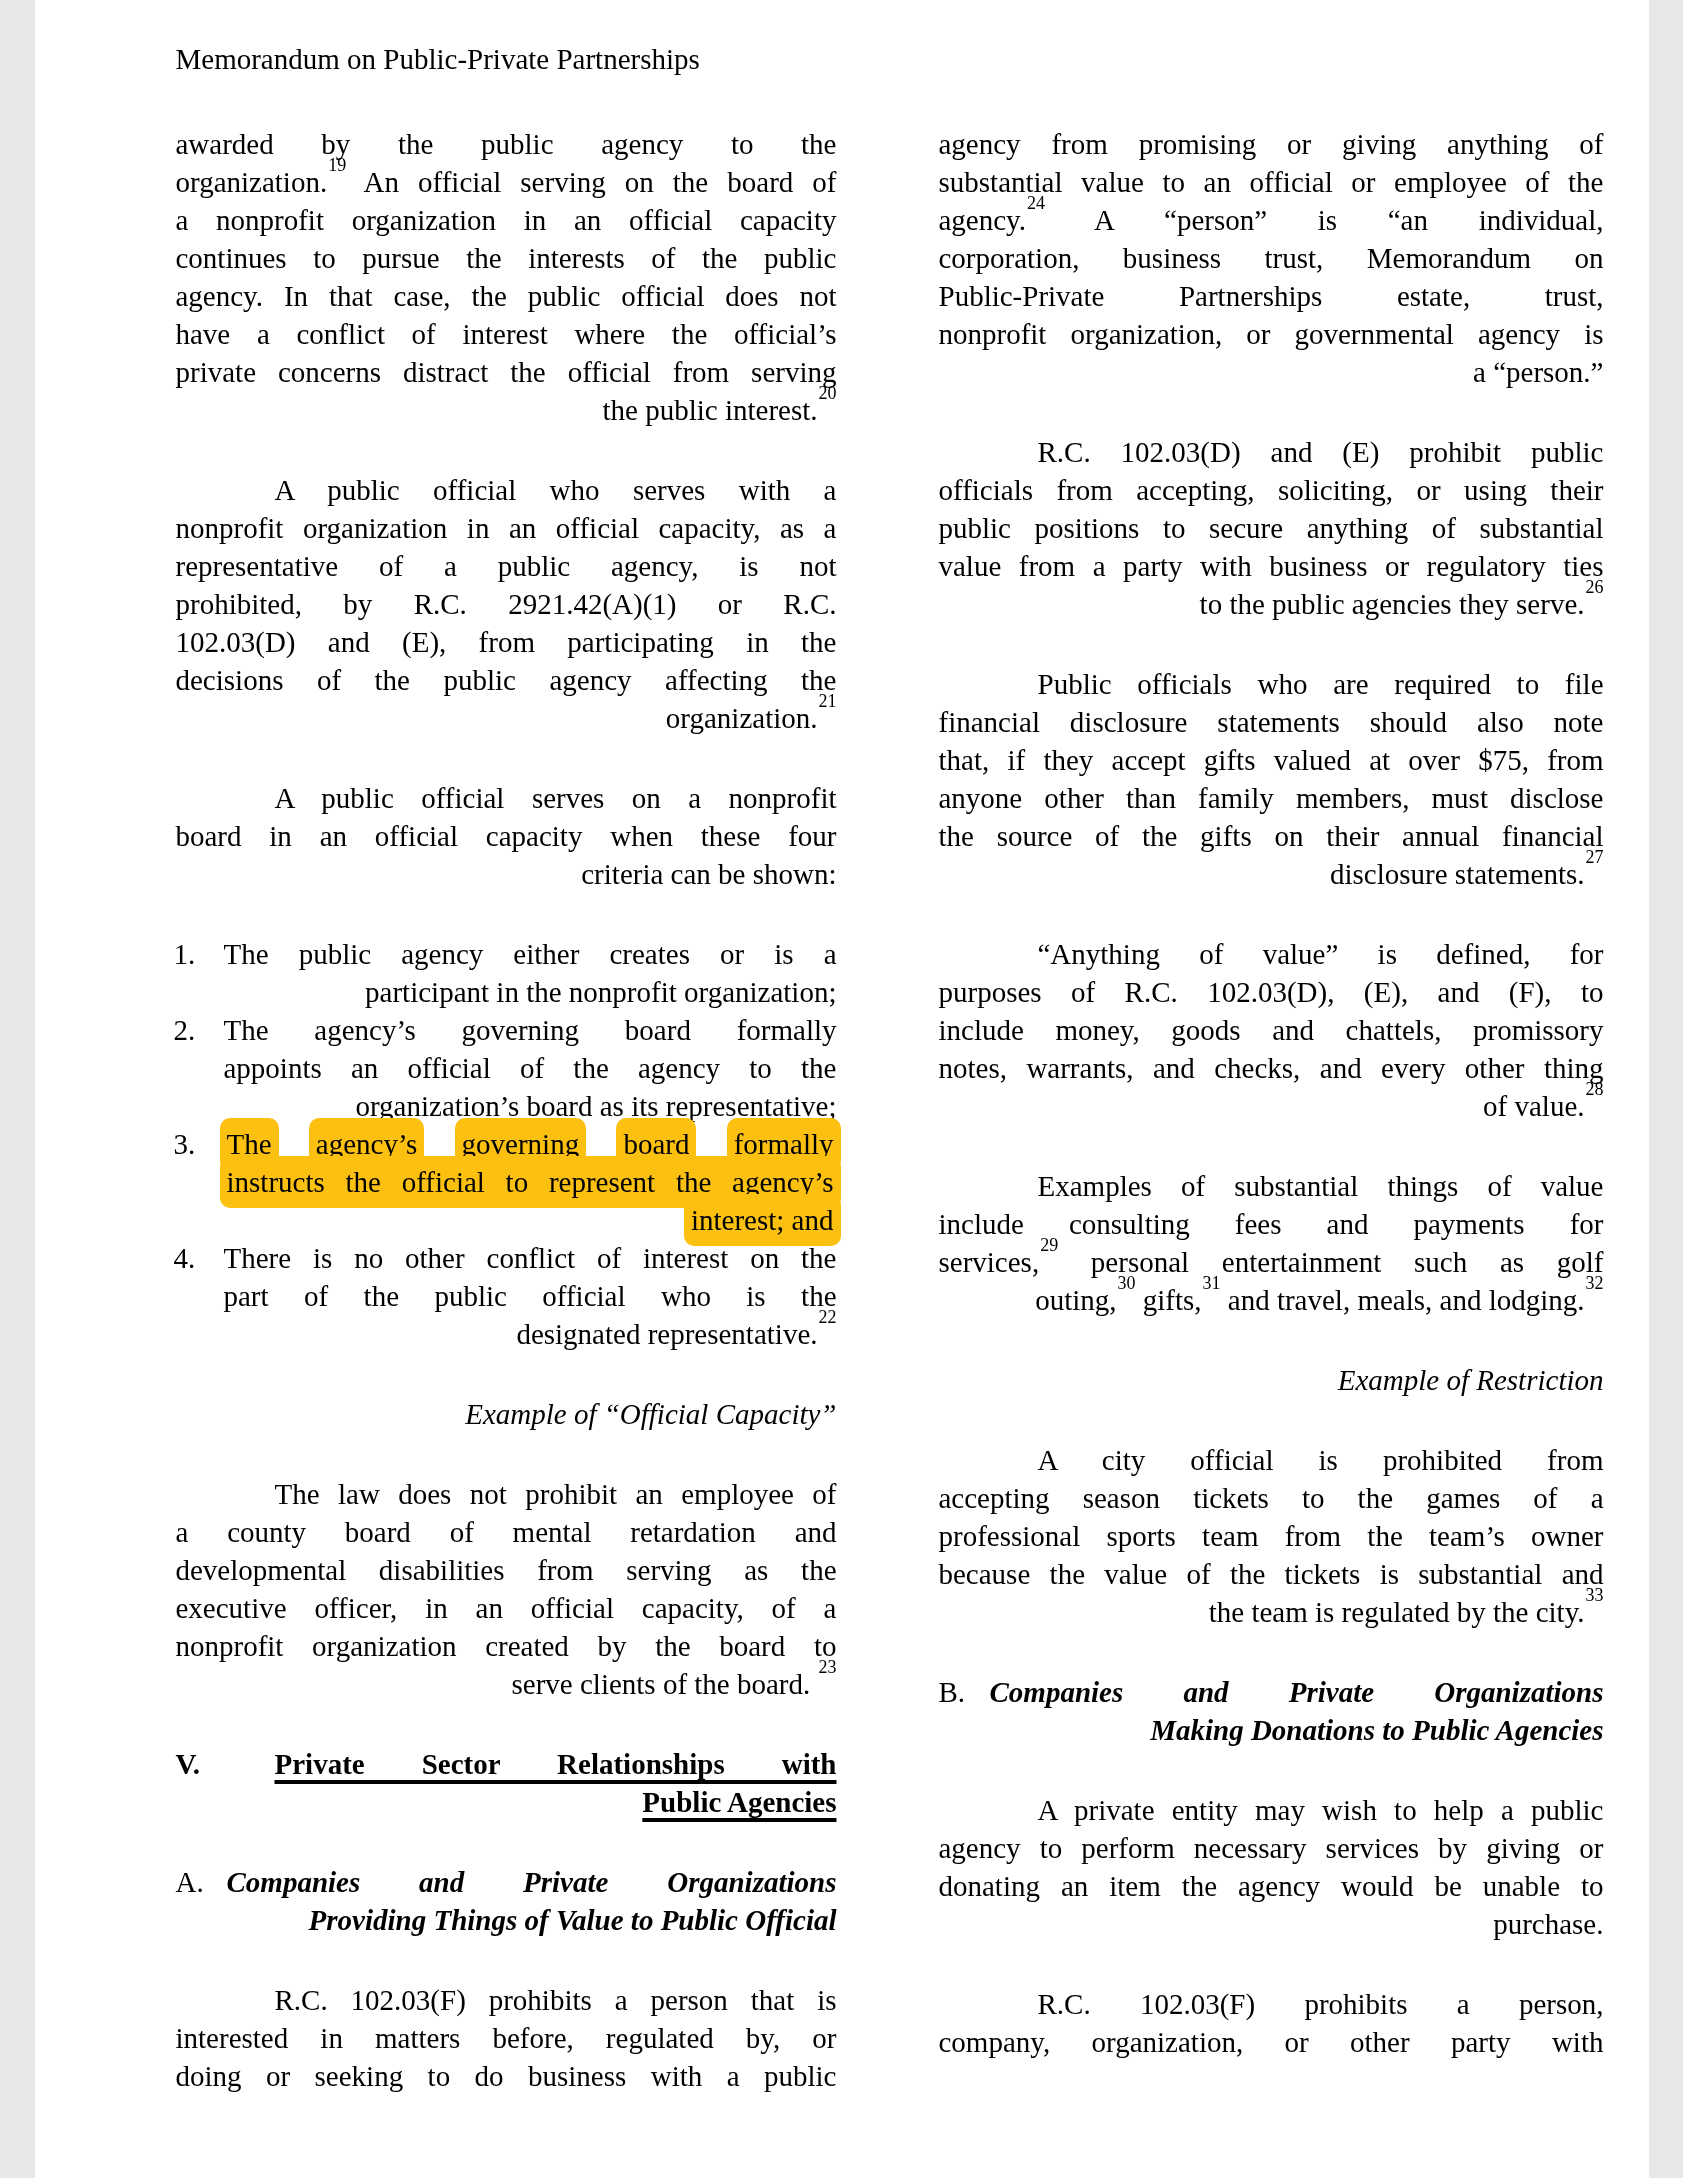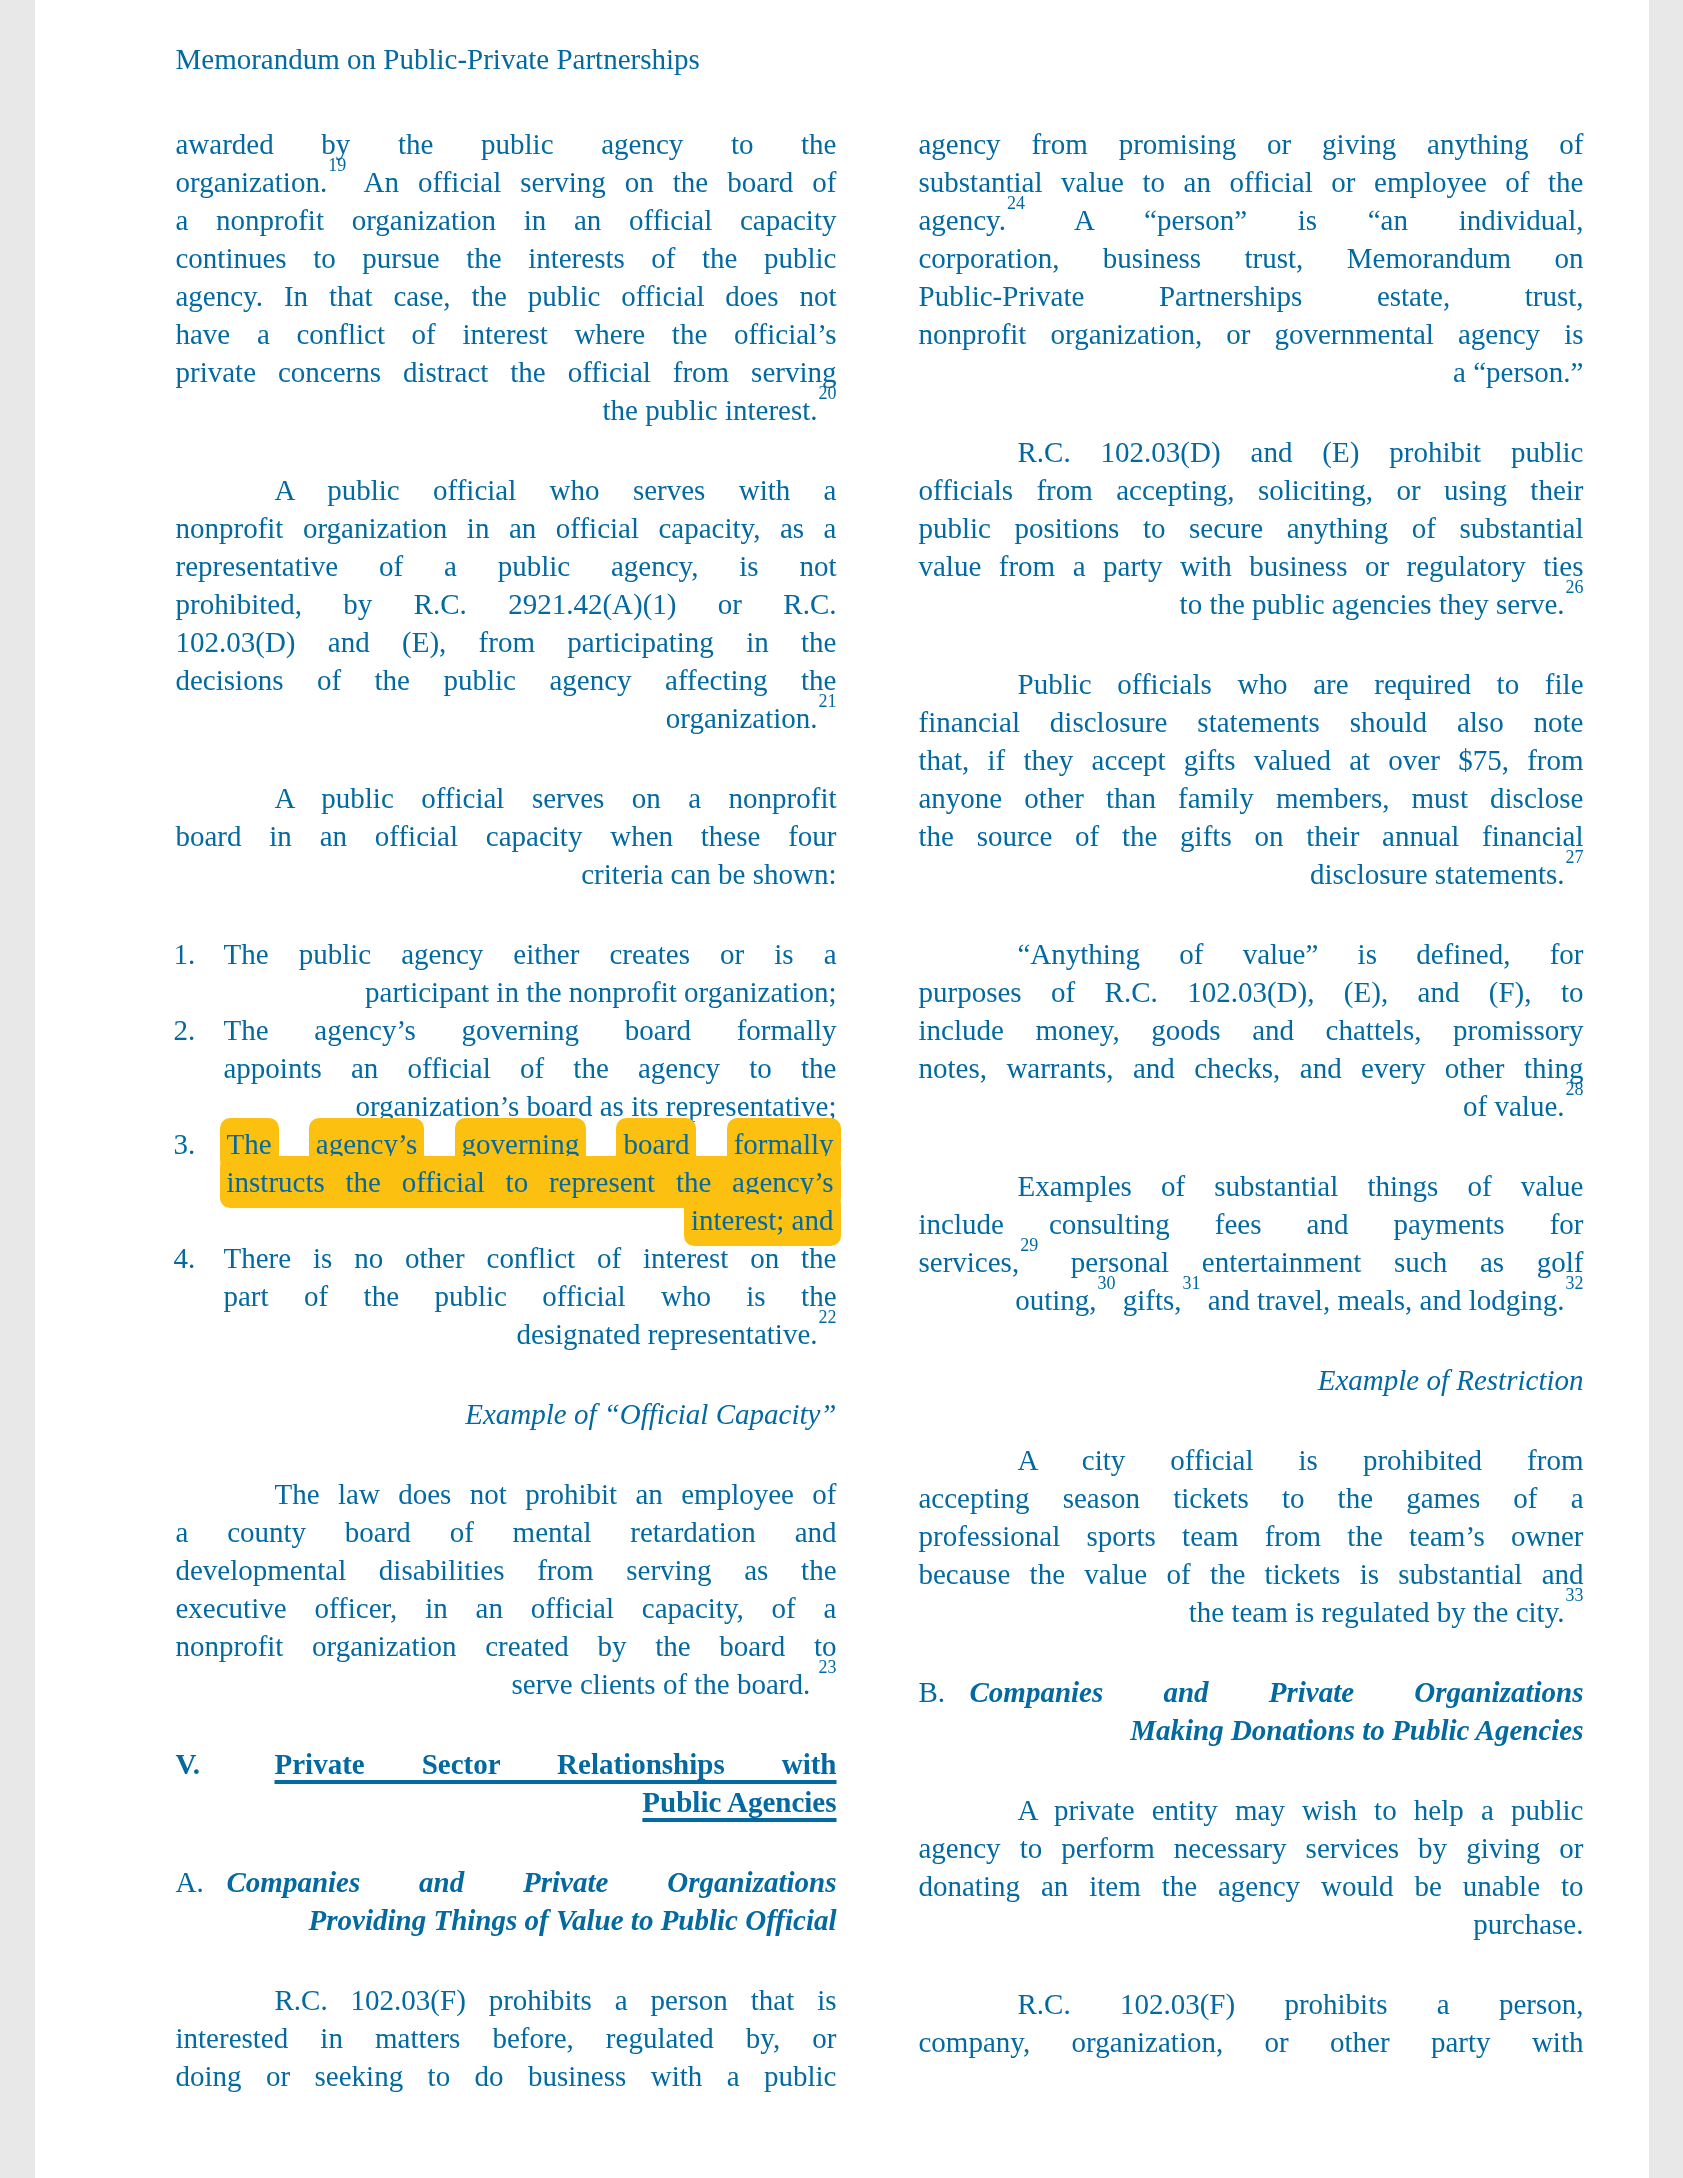--- a/index.html
+++ b/index.html
@@ -1,23 +1,23 @@
 <!DOCTYPE html>
 <html><head>
 <meta charset="utf-8">
 <style>
   html,body { margin:0; padding:0; background:#e8e8e8; }
   #page {
     position:relative; width:1614px; height:2178px; margin:0 auto;
     background:#ffffff; overflow:hidden;
-    font-family:"Liberation Serif", serif; font-size:29px; color:#0369a1;
+    font-family:"Liberation Serif", serif; font-size:29px; color:#000000;
   }
   .header { position:absolute; left:141px; top:40px; line-height:38px; white-space:nowrap; }
   #col-left  { position:absolute; left:141px; top:125px; width:661px; }
-  #col-right { position:absolute; left:884px; top:125px; width:665px; }
+  #col-right { position:absolute; left:904px; top:125px; width:665px; }
 
   .block { margin-bottom:42px; }
   .ln { line-height:38px; text-align:justify; text-align-last:justify; white-space:nowrap; }
   .ln.last { text-align:right; text-align-last:auto; }
   .indent { text-indent:99px; }
 
   .li { position:relative; }
   .li > .num { position:absolute; left:-2px; top:0; line-height:38px; }
   .li-lines { margin-left:48px; }
 

